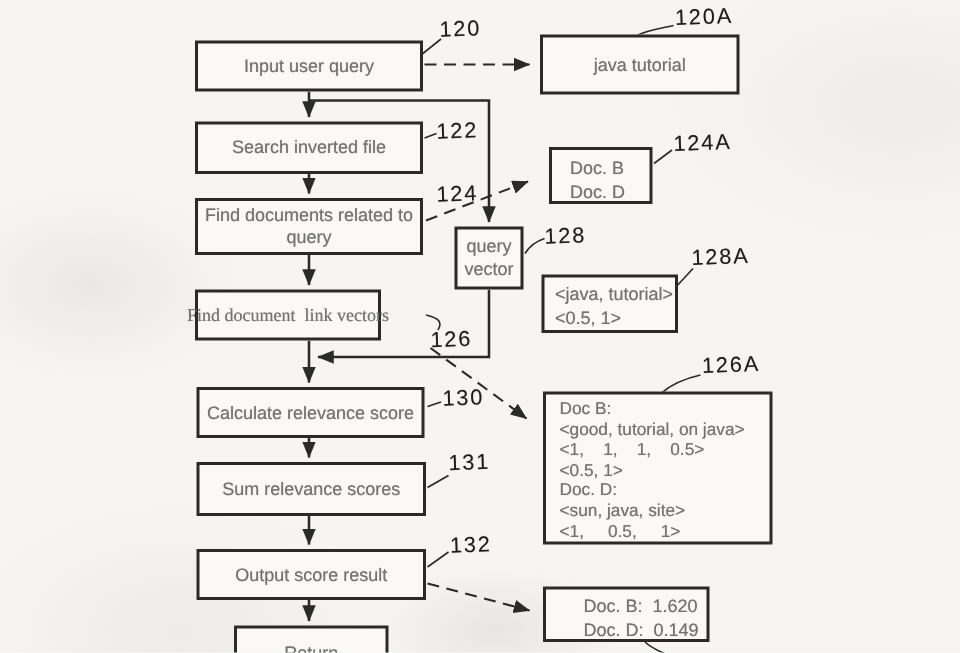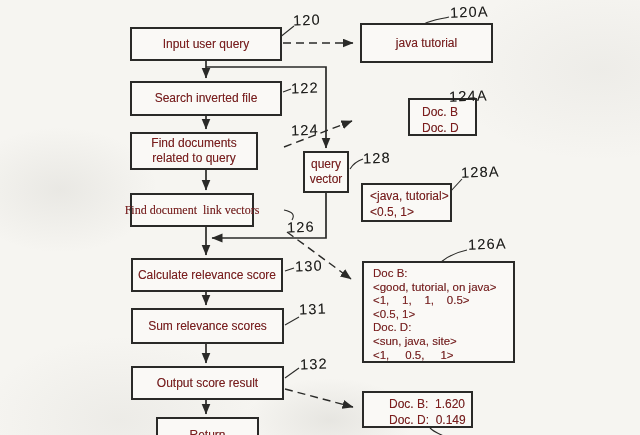--- a/index.html
+++ b/index.html
@@ -12,21 +12,21 @@
       radial-gradient(200px 120px at 120px 420px, rgba(125,122,115,0.08), transparent 70%),
       #f6f5f1;
     font-family:"Liberation Sans", sans-serif;
     color:#181816;
   }
   svg.wires{position:absolute;left:0;top:0;}
   .box{
     position:absolute; box-sizing:border-box;
     border:2px solid #2a2a28; background:#faf9f6;
     display:flex; align-items:center; justify-content:center;
-    text-align:center; font-size:12px; line-height:1.25; color:#7f1d1d;
+    text-align:center; font-size:12px; line-height:1.25; color:#737373;
     text-shadow:0 0 0.5px rgba(40,40,40,0.45);
   }
   .box.pre{white-space:pre;}
   .multiline{
     display:block; text-align:left;
   }
   .multiline div{white-space:pre;}
   .ref{
     position:absolute; font-size:14.5px; letter-spacing:1.2px; color:#1d1d1b;
     transform:rotate(-2deg); text-shadow:0 0 0.5px rgba(40,40,40,0.4);
@@ -75,21 +75,21 @@
       <path d="M430,428 C434,432 439,434 446,437"></path>
     </g>
   </svg>
 
   <div class="box" style="left:130px;top:27px;width:152px;height:34px;">
     <span>Input user query</span>
   </div>
   <div class="box" style="left:130px;top:81px;width:152px;height:35px;">
     <span>Search inverted file</span>
   </div>
-  <div class="box" style="left:130px;top:132px;width:128px;height:38px;padding:0 3px;justify-content:flex-end;">
+  <div class="box" style="left:130px;top:132px;width:152px;height:38px;padding:0 3px;justify-content:flex-end;">
     <span>Find documents related to query</span>
   </div>
   <div class="box pre" style="left:130px;top:193px;width:124px;height:34px;font-family:Liberation Serif, serif;">
     <span>Find document  link vectors</span>
   </div>
   <div class="box" style="left:131px;top:308px;width:153px;height:36px;">
     <span>Sum relevance scores</span>
   </div>
   <div class="box" style="left:131px;top:258px;width:152px;height:34px;">
     <span>Calculate relevance score</span>
@@ -98,21 +98,21 @@
     <span>Output score result</span>
   </div>
   <div class="box" style="left:156px;top:417px;width:103px;height:28px;align-items:flex-start;padding-top:9px;">
     <span>Return</span>
   </div>
 
   <div class="box" style="left:360px;top:23px;width:133px;height:40px;">
     <span>java tutorial</span>
   </div>
 
-  <div class="box multiline" style="left:366px;top:98px;width:69px;height:38px;padding:4px 0 0 12px;line-height:16px;margin-left:42px;">
+  <div class="box multiline" style="left:366px;top:98px;width:69px;height:38px;padding:4px 0 0 12px;line-height:16px;">
     <div>Doc. B</div>
     <div>Doc. D</div>
   </div>
 
   <div class="box" style="left:303px;top:151px;width:46px;height:42px;padding:0 3px;">
     <span>query vector</span>
   </div>
 
   <div class="box multiline" style="left:361px;top:183px;width:91px;height:39px;padding:3px 0 16px 7px;line-height:16px;">
     <div>&lt;java, tutorial&gt;</div>

